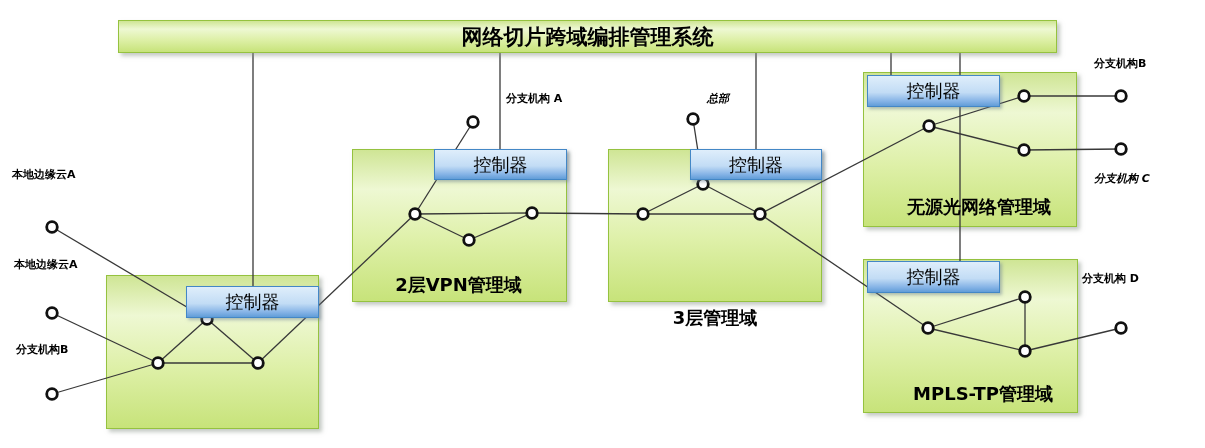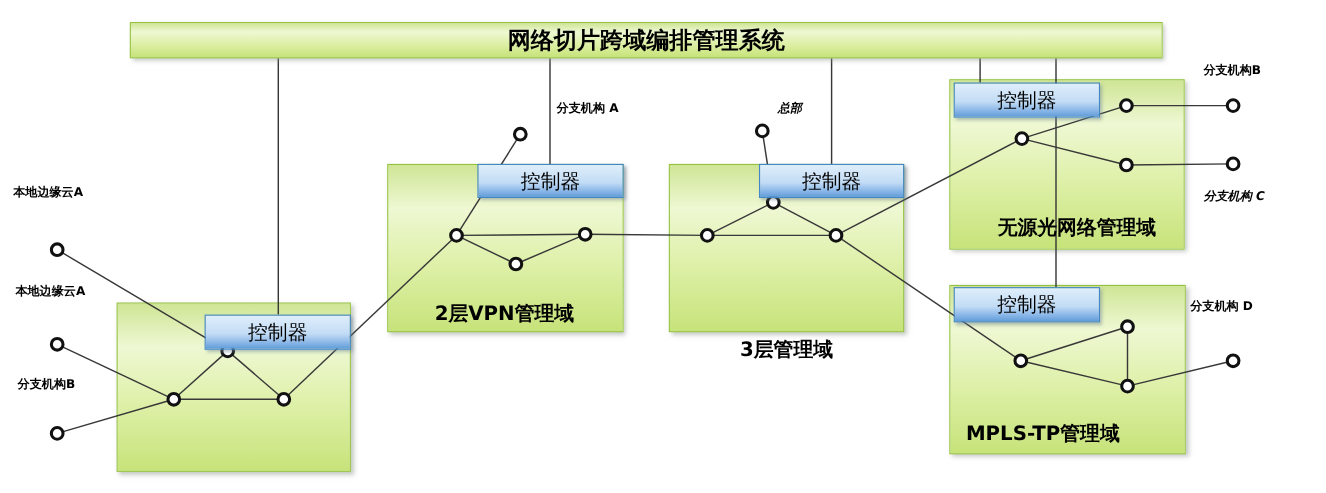--- a/index.html
+++ b/index.html
@@ -49,21 +49,21 @@
   #lbl-hq{left:707px;top:91px;font-style:italic;}
   #lbl-branchB{left:1094px;top:56px;}
   #lbl-branchC{left:1094px;top:171px;font-style:italic;}
   #lbl-branchD{left:1082px;top:271px;}
 
   .domain-lbl{position:absolute;font-weight:bold;font-size:18px;text-align:center;z-index:5;white-space:nowrap;}
   #lbl-wdm{left:106px;top:401px;width:213px;}
   #lbl-vpn{left:364px;top:273px;width:189px;}
   #lbl-l3{left:608px;top:276px;width:214px;margin-top:30px;}
   #lbl-pon{left:863px;top:195px;width:232px;}
-  #lbl-mpls{left:863px;top:382px;width:170px;}
+  #lbl-mpls{left:898px;top:382px;width:170px;}
 </style>
 </head>
 <body>
 
 <div class="stage">
 
   <div class="green-panel" id="box-wdm"></div>
   <div class="green-panel" id="box-vpn"></div>
   <div class="green-panel" id="box-l3"></div>
   <div class="green-panel" id="box-pon"></div>

